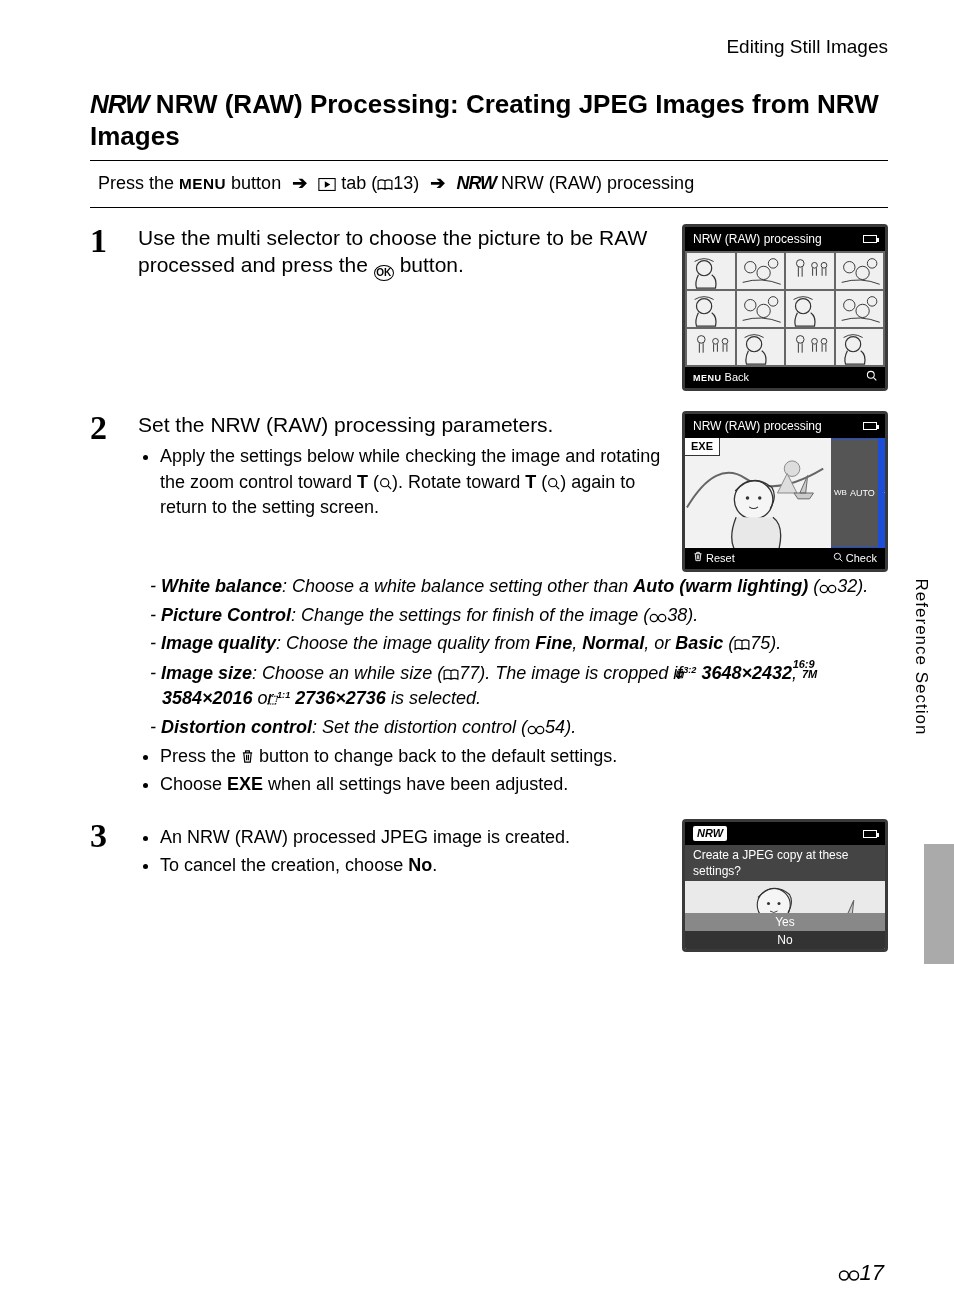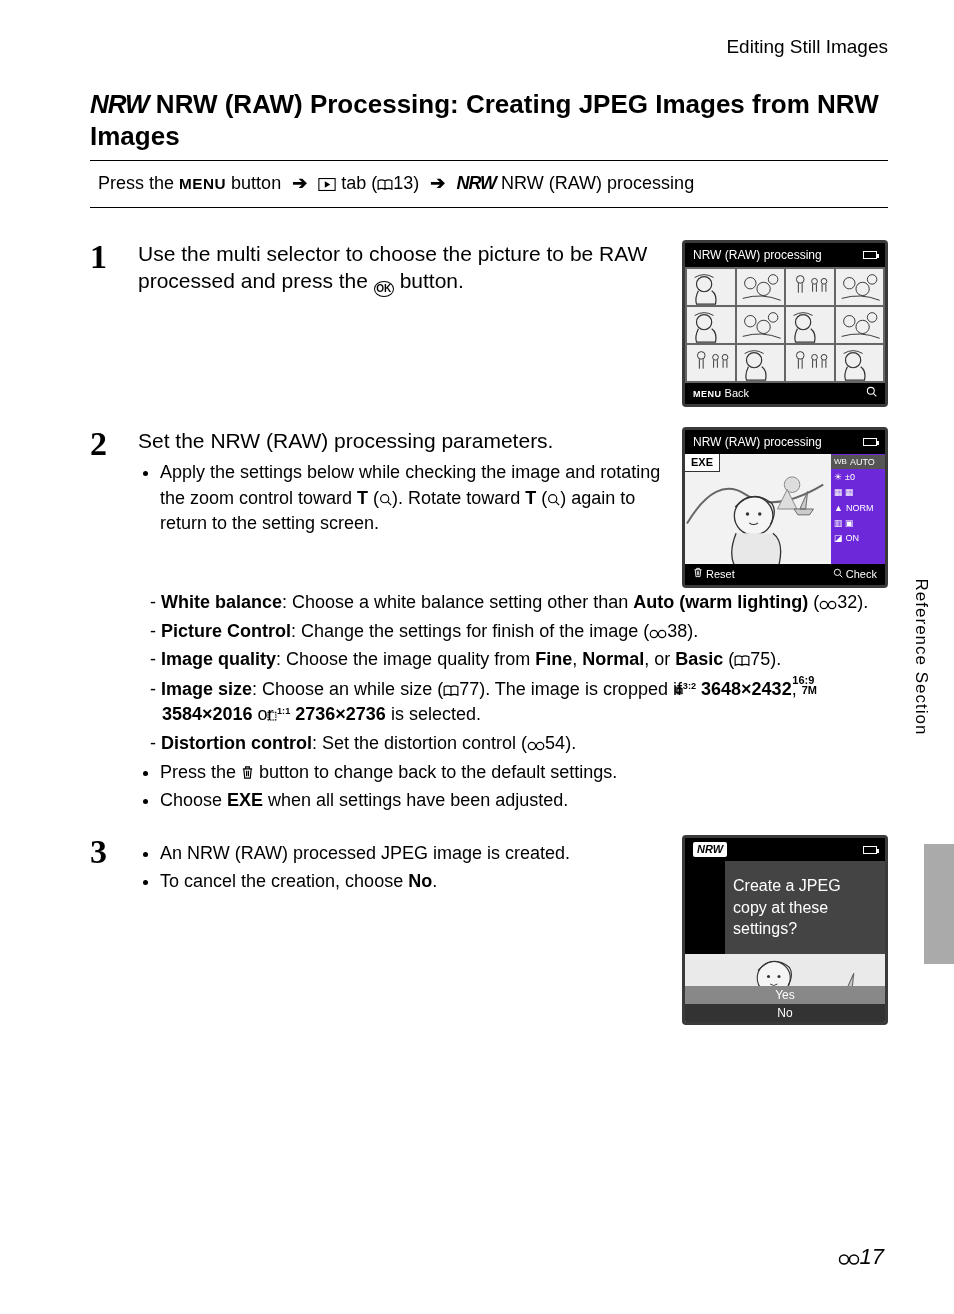--- a/index.html
+++ b/index.html
@@ -44,21 +44,21 @@
   .menu-mark {
     font-family: Arial, sans-serif;
     font-weight: 900;
     font-size: 0.85em;
     letter-spacing: 0.5px;
   }
   .nav-box {
     border-top: 1px solid #000;
     border-bottom: 1px solid #000;
     padding: 10px 8px 12px 8px;
-    margin-bottom: 32px;
+    margin-bottom: 16px;
     font-size: 18px;
   }
   .nav-box .arrow { margin: 0 6px; font-weight: bold; }
   .step { display: flex; gap: 18px; margin-bottom: 20px; }
   .step-num {
     font-family: Georgia, serif;
     font-weight: bold;
     font-size: 34px;
     line-height: 1;
     width: 30px;
@@ -129,37 +129,36 @@
     background: #fff;
     color: #000;
     padding: 1px 6px;
     font-size: 11px;
     font-weight: bold;
     border-right: 1px solid #333;
     border-bottom: 1px solid #333;
   }
   .lcd-param-right {
     width: 54px;
-    background: #6d28d9;
+    background: #1d4ed8;
     color: #fff;
     font-size: 9px;
     padding: 2px 3px;
     display: flex;
-    flex-direction: column;
-    gap: 3px;
+    flex-direction: row;
+    gap: 9px;
   }
   .p-row { display:flex; align-items:center; gap:3px; white-space: nowrap; }
   .p-row.sel { background:#555; margin: -1px -3px; padding: 1px 3px; }
   
   .lcd-confirm-msg {
     background: #444;
     color: #fff;
-    padding: 14px 8px;
-    font-size: 16px;
-    margin-left: 40px;
+    padding: 2px 8px;
+    font-size: 12px;
   }
   .lcd-confirm-body {
     background: #e8e8e8;
     position: relative;
     height: 68px;
   }
   .lcd-confirm-opts {
     position: absolute;
     bottom: 0; left: 0; right: 0;
   }
@@ -171,20 +170,21 @@
     margin: 6px 0 0 0;
     padding-left: 22px;
     font-size: 18px;
     line-height: 1.42;
   }
   ul.bullets li { margin-bottom: 2px; }
   ul.dashes {
     list-style: none;
     margin: 4px 0 4px 0;
     padding-left: 12px;
+    font-style: italic;
   }
   ul.dashes li {
     margin-bottom: 3px;
     text-indent: -12px;
     padding-left: 12px;
   }
   ul.dashes li::before { content: "- "; }
   b { font-weight: bold; }
   .icon {
     display: inline-block;
@@ -214,21 +214,21 @@
     position: absolute;
     right: 0;
     top: 844px;
     width: 30px;
     height: 120px;
     background: #aaa;
   }
   .pagenum {
     position: absolute;
     right: 70px;
-    bottom: 42px;
+    bottom: 26px;
     font-size: 22px;
     font-style: italic;
     font-weight: 500;
   }
   .ratio-icon {
     font-size: 11px;
     font-weight: bold;
     display: inline-block;
     line-height: 0.9;
     vertical-align: 1px;

